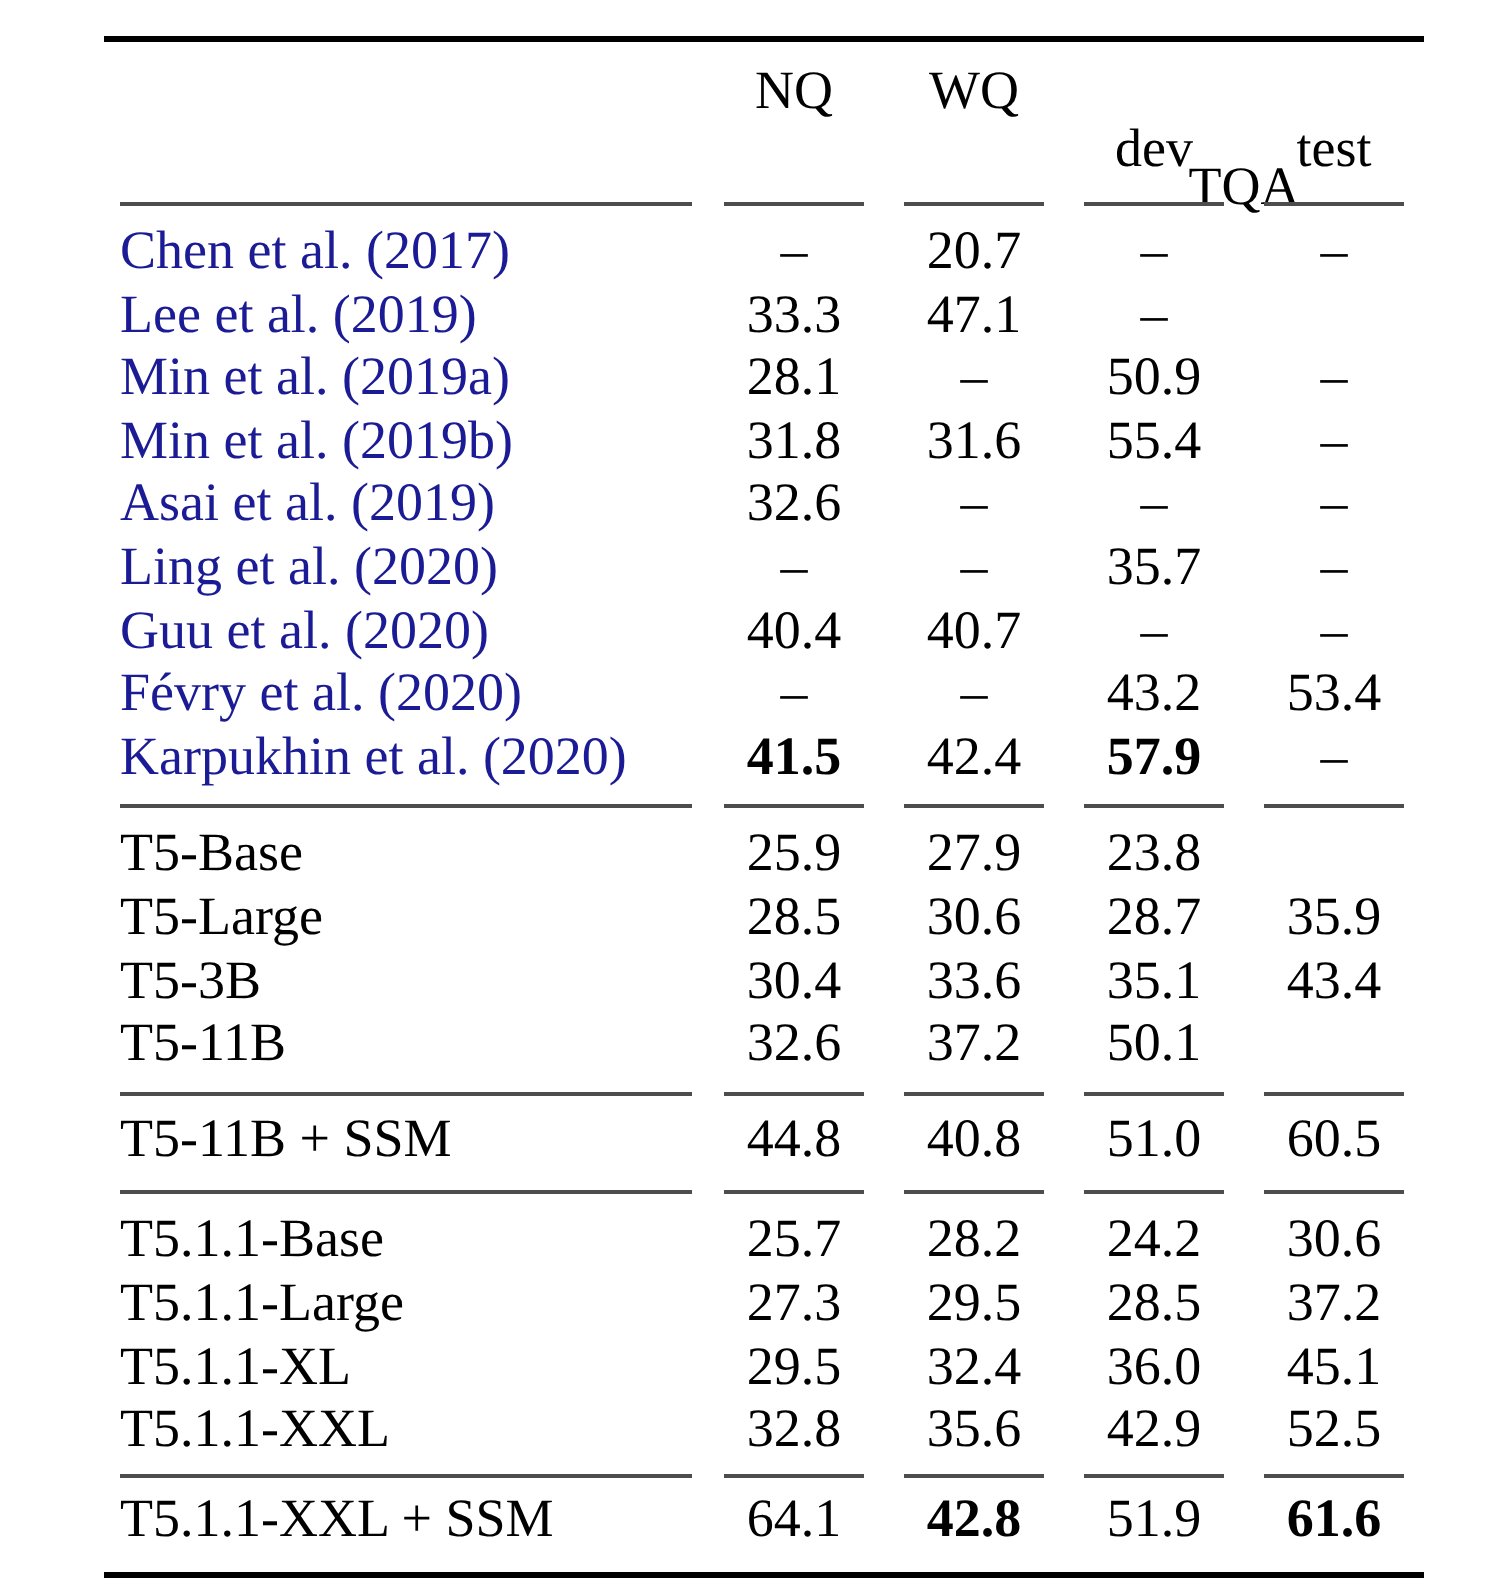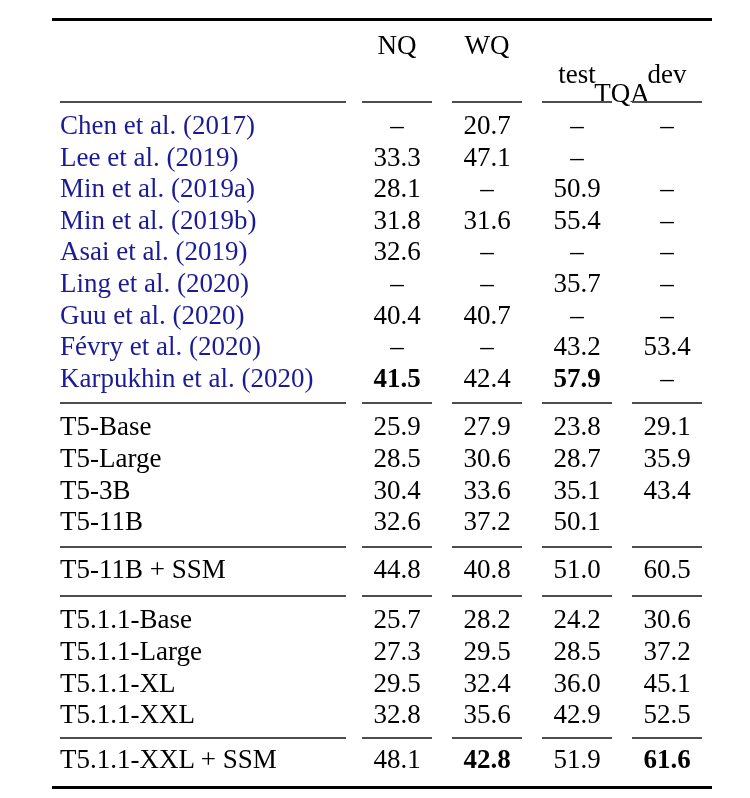--- a/index.html
+++ b/index.html
@@ -51,22 +51,22 @@
     <div class="grid hrow">
       <span class="cell label"></span>
       <span class="cell num">NQ</span>
       <span class="cell num">WQ</span>
       <span class="cell num tqa-span">TQA</span>
     </div>
     <div class="grid hrow">
       <span class="cell label"></span>
       <span class="cell num"></span>
       <span class="cell num"></span>
+      <span class="cell num">dev</span>
       <span class="cell num">test</span>
-      <span class="cell num">dev</span>
     </div>
   </div>
 
   <div class="grid cmid">
     <span class="seg seg-label"></span>
     <span class="seg seg-num"></span>
     <span class="seg seg-num"></span>
     <span class="seg seg-num"></span>
     <span class="seg seg-num"></span>
   </div>
@@ -143,21 +143,20 @@
     <span class="seg seg-num"></span>
     <span class="seg seg-num"></span>
   </div>
 
   <div class="sec-b">
       <div class="grid trow">
         <span class="cell label">T5-Base</span>
         <span class="cell num">25.9</span>
         <span class="cell num">27.9</span>
         <span class="cell num">23.8</span>
-        <span class="cell num">29.1</span>
       </div>
       <div class="grid trow">
         <span class="cell label">T5-Large</span>
         <span class="cell num">28.5</span>
         <span class="cell num">30.6</span>
         <span class="cell num">28.7</span>
         <span class="cell num">35.9</span>
       </div>
       <div class="grid trow">
         <span class="cell label">T5-3B</span>
@@ -235,21 +234,21 @@
     <span class="seg seg-label"></span>
     <span class="seg seg-num"></span>
     <span class="seg seg-num"></span>
     <span class="seg seg-num"></span>
     <span class="seg seg-num"></span>
   </div>
 
   <div class="sec-e">
       <div class="grid trow">
         <span class="cell label">T5.1.1-XXL + SSM</span>
-        <span class="cell num">48.1</span>
+        <span class="cell num">64.1</span>
         <span class="cell num bold">42.8</span>
         <span class="cell num">51.9</span>
         <span class="cell num bold">61.6</span>
       </div>
     </div>
 
   <div class="rule-thick"></div>
 
 </div>
 

